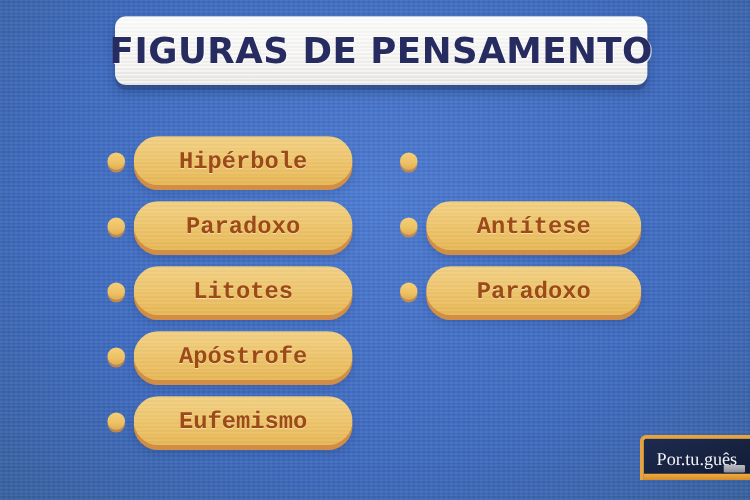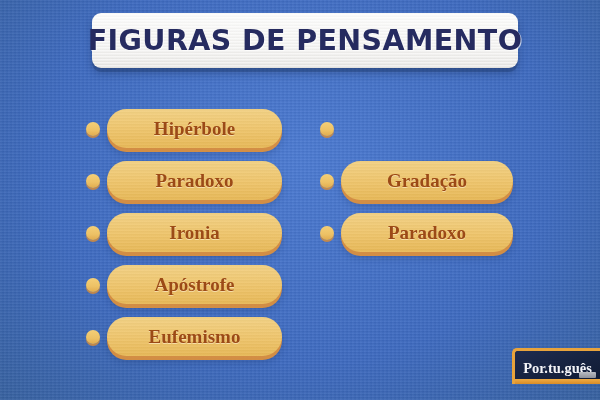--- a/index.html
+++ b/index.html
@@ -109,21 +109,21 @@
         rgba(0,0,0,0.018) 3px),
       linear-gradient(180deg, #f2d184 0%, #eec46b 55%, #e7b857 100%);
     box-shadow:
       0 4px 0 rgba(223,145,60,0.92),
       0 6px 7px rgba(22,44,92,0.22);
   }
   #column-left  .pill { width: 175px; }
   #column-right .pill { width: 172px; }
 
   .pill-label {
-    font-family: Liberation Serif, serif;
+    font-family: Liberation Mono, monospace;
     font-weight: bold;
     font-size: 19px;
     color: #9c4a16;
     white-space: nowrap;
     text-shadow: 0 1px 0 rgba(255,246,220,0.55);
   }
 
   
   #logo-badge {
     position: absolute;
@@ -131,21 +131,20 @@
     top: 348px;
     width: 88px;
     height: 36px;
     border: 3px solid #e8a33c;
     border-right: none;
     border-bottom: none;
     border-radius: 5px 0 0 0;
     box-sizing: border-box;
     background: linear-gradient(160deg, #1e2b4f 0%, #16223f 55%, #101b33 100%);
     overflow: hidden;
-    font-weight: bold;
   }
   #logo-text {
     position: absolute;
     left: 0;
     right: 0;
     top: 9px;
     text-align: center;
     font-family: "Liberation Serif", serif;
     font-size: 14.5px;
     color: #f3f4f8;
@@ -199,21 +198,21 @@
     <div class="list-item">
       <span class="bullet-dot"></span>
       <div class="pill">
         <span class="pill-label">Paradoxo</span>
       </div>
     </div>
 
     <div class="list-item">
       <span class="bullet-dot"></span>
       <div class="pill">
-        <span class="pill-label">Ironia</span>
+        <span class="pill-label">Litotes</span>
       </div>
     </div>
 
     <div class="list-item">
       <span class="bullet-dot"></span>
       <div class="pill">
         <span class="pill-label">Apóstrofe</span>
       </div>
     </div>
 
@@ -228,21 +227,21 @@
 
   <div id="column-right" class="column">
 
     <div class="list-item">
       <span class="bullet-dot"></span>
     </div>
 
     <div class="list-item">
       <span class="bullet-dot"></span>
       <div class="pill">
-        <span class="pill-label">Gradação</span>
+        <span class="pill-label">Antítese</span>
       </div>
     </div>
 
 
     <div class="list-item">
       <span class="bullet-dot"></span>
       <div class="pill">
         <span class="pill-label">Paradoxo</span>
       </div>
     </div>

